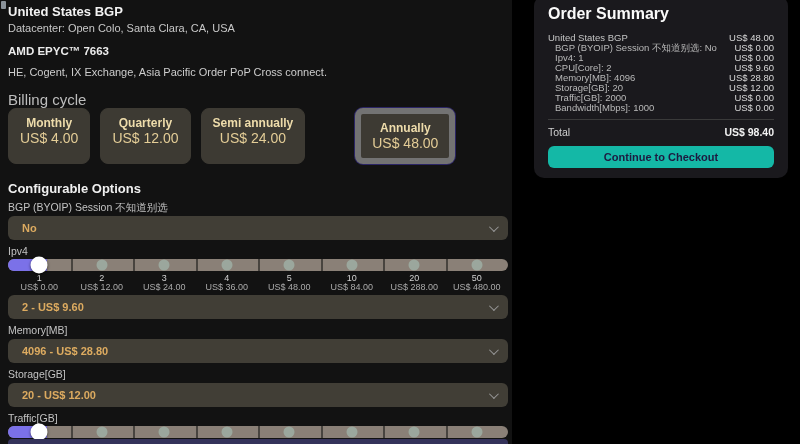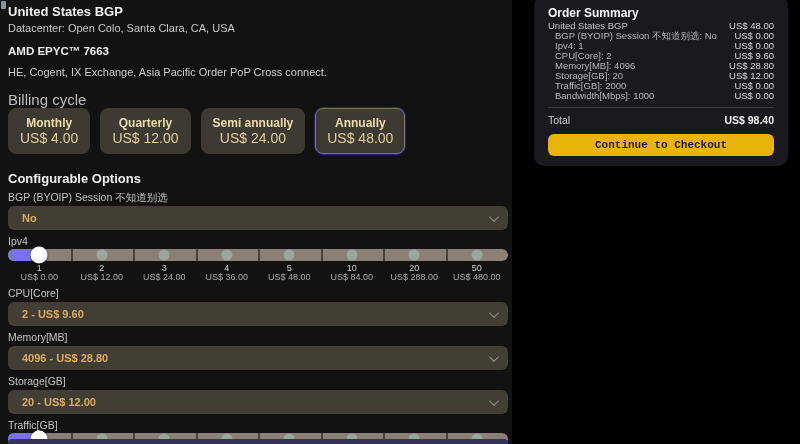--- a/index.html
+++ b/index.html
@@ -12,21 +12,21 @@
   .prod-title { font-size:13px; font-weight:bold; color:#f2f2f2; line-height:15px; }
   .prod-sub   { font-size:11px; color:#c8c8c8; line-height:13px; margin-top:3px; }
   .prod-cpu   { font-size:11.5px; font-weight:bold; color:#ececec; line-height:13px; margin-top:10px; }
   .prod-net   { font-size:11px; color:#cdcdcd; line-height:13px; margin-top:8px; }
 
   .billing-label { font-size:15px; color:#bdbdbd; line-height:13px; margin-top:14px; }
   .billing-row { display:flex; gap:10px; margin-top:2px; }
   .cycle-btn { background:#3d3a33; border:1px solid #3d3a33; border-radius:8px; padding:7px 11px; text-align:center; cursor:pointer; }
   .cycle-btn .cname  { font-size:12px; font-weight:bold; color:#eedcab; line-height:15px; }
   .cycle-btn .cprice { font-size:14px; color:#e4cd97; line-height:15px; }
-  .cycle-btn.selected { border:1px solid #737373; box-shadow:0 0 0 1px #2b2565; }
+  .cycle-btn.selected { border:6px solid #737373; box-shadow:0 0 0 1px #2b2565;margin-left:40px; }
 
   .config-heading { font-size:13px; font-weight:bold; color:#f0f0f0; line-height:15px; margin-top:17px; }
 
   .field-label { font-size:10.5px; color:#c3c3c3; line-height:11px; margin-top:6px; }
   .select-box { margin-top:3px; height:24px; width:500px; background:#413e36; border-radius:6px; display:flex; align-items:center; justify-content:space-between; padding:0 12px 0 14px; cursor:pointer; }
   .select-box .sel-val { font-size:11px; font-weight:bold; color:#ddab60; }
   .chev { width:7px; height:7px; border-right:1.6px solid #969696; border-bottom:1.6px solid #969696; transform:rotate(45deg) translateY(-2px); }
 
   .slider { width:500px; margin-top:2px; }
   .track { position:relative; height:12px; background:#8a8077; border-radius:7px; cursor:pointer; }
@@ -35,30 +35,30 @@
   .dot   { position:absolute; top:50%; width:11px; height:11px; border-radius:50%; background:#9ba79d; transform:translate(-50%,-50%); }
   .handle{ position:absolute; top:50%; left:6.25%; width:17px; height:17px; border-radius:50%; background:#ffffff; transform:translate(-50%,-50%); box-shadow:0 1px 3px rgba(0,0,0,.6); cursor:grab; }
   .ticks { display:flex; margin-top:2px; width:500px; }
   .tick  { flex:1; text-align:center; }
   .tick .tv { font-size:9px; color:#d2d2d2; line-height:10px; }
   .tick .tp { font-size:9px; color:#aaaaaa; line-height:9px; }
   .bw-sliver { position:absolute; left:8px; bottom:0; width:500px; height:5px; background:#34325a; border-radius:4px 4px 0 0; }
 
   
   .summary-card { position:absolute; left:534px; top:-4px; width:254px; background:#1a191d; border-radius:10px; padding:10px 14px 10px 14px; }
-  .sum-title { font-size:12px; font-weight:bold; color:#fafafa; line-height:15px; margin-bottom:0; }
+  .sum-title { font-size:16px; font-weight:bold; color:#fafafa; line-height:15px; margin-bottom:12px; }
   .sum-row { display:flex; justify-content:space-between; line-height:10px; margin-bottom:0; }
   .sum-row .sl { font-size:9.5px; color:#c6c6c6; }
   .sum-row .sp { font-size:9.5px; color:#d8d8d8; }
   .sum-row.indent .sl { padding-left:7px; color:#b9b9b9; }
   .sum-divider { height:1px; background:#3a3a3a; margin:6px 0 6px 0; }
   .total-row { display:flex; justify-content:space-between; margin-bottom:8px;align-items:flex-end; }
   .total-row .tl { font-size:10.5px; color:#cfcfcf; }
   .total-row .tp { font-size:10.5px; font-weight:600; color:#f2f2f2; }
-  .checkout-btn { width:100%; height:22px; background:#eab308; border:none; border-radius:6px; font-family:Liberation Mono, monospace; font-size:11px; font-weight:bold; color:#1d1a40; cursor:pointer; }
+  .checkout-btn { width:100%; height:22px; background:#14b8a6; border:none; border-radius:6px; font-family:Liberation Sans, sans-serif; font-size:11px; font-weight:bold; color:#1d1a40; cursor:pointer; }
 </style>
 </head>
 <body>
 
 <div class="left-panel">
   <span class="corner-glyph"></span>
 
   <div class="prod-title">United States BGP</div>
   <div class="prod-sub">Datacenter: Open Colo, Santa Clara, CA, USA</div>
   <div class="prod-cpu">AMD EPYC™ 7663</div>
@@ -141,21 +141,20 @@
           <div class="tv">20</div>
           <div class="tp">US$ 288.00</div>
         </div>
       <div class="tick">
           <div class="tv">50</div>
           <div class="tp">US$ 480.00</div>
         </div>
     </div>
   </div>
 
-  <div class="field-label">CPU[Core]</div>
   <div class="select-box">
     <span class="sel-val">2 - US$ 9.60</span>
     <span class="chev"></span>
   </div>
 
   <div class="field-label">Memory[MB]</div>
   <div class="select-box">
     <span class="sel-val">4096 - US$ 28.80</span>
     <span class="chev"></span>
   </div>

